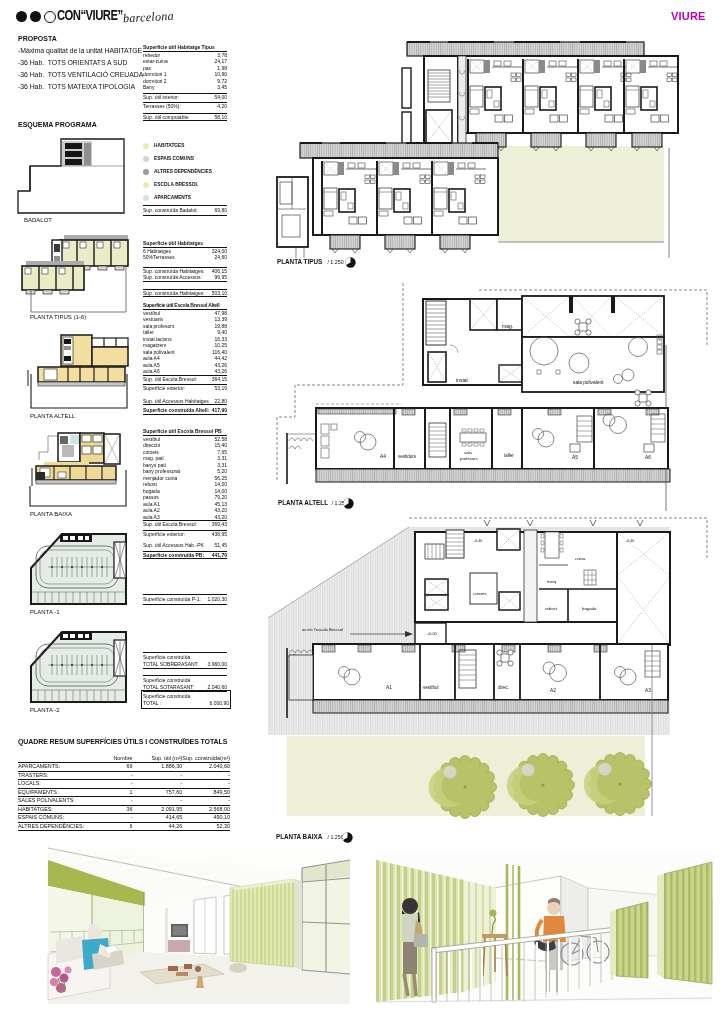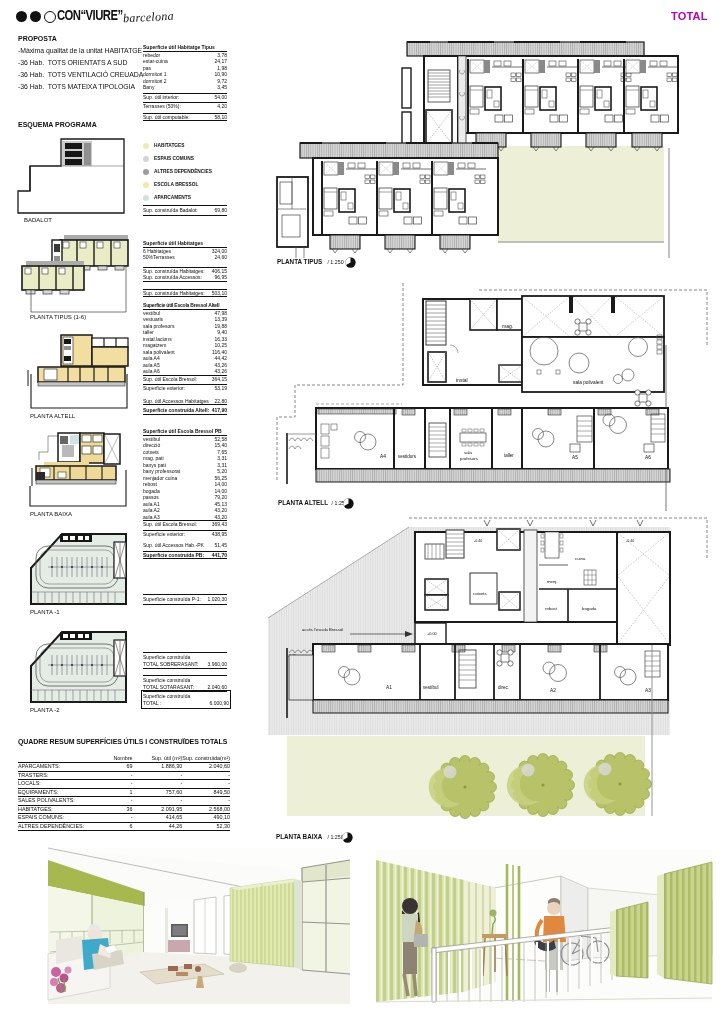--- a/index.html
+++ b/index.html
@@ -19,21 +19,21 @@
 <div id="board">
 
 <div class="abs" style="left:16px;top:11px;width:11px;height:11px;border-radius:50%;background:#111;"></div>
 <div class="abs" style="left:30px;top:11px;width:11px;height:11px;border-radius:50%;background:#111;"></div>
 <div class="abs" style="left:44px;top:11px;width:10px;height:10px;border-radius:50%;border:1px solid #111;background:#fff;"></div>
 
 <div class="abs" style="left:57px;top:7px;font-size:14.5px;font-weight:bold;letter-spacing:-0.7px;transform:scaleX(0.78);transform-origin:left;">CON“VIURE”</div>
 
 <div class="abs" style="left:123px;top:10px;font-family:'Liberation Serif',serif;font-style:italic;font-size:12px;transform:rotate(-3deg);letter-spacing:0.3px;">barcelona</div>
 
-<div class="abs" style="left:671px;top:10px;font-size:11px;font-weight:bold;color:#bb00bb;letter-spacing:0.2px;">TOTAL</div>
+<div class="abs" style="left:671px;top:10px;font-size:11px;font-weight:bold;color:#bb00bb;letter-spacing:0.2px;">VIURE</div>
 
 <div class="tt b" style="left:18px;top:35px;font-size:7px;">PROPOSTA</div>
 
 <div class="tt" style="left:18px;top:45px;font-size:6.9px;line-height:1.75;letter-spacing:-0.05px;">
 -Màxima qualitat de la unitat HABITATGE<br>
 -36 Hab.&nbsp; TOTS ORIENTATS A SUD<br>
 -36 Hab.&nbsp; TOTS VENTILACIÓ CREUADA<br>
 -36 Hab.&nbsp; TOTS MATEIXA TIPOLOGIA</div>
 
 <div class="tbl" style="left:143px;top:44px;width:84px;">

